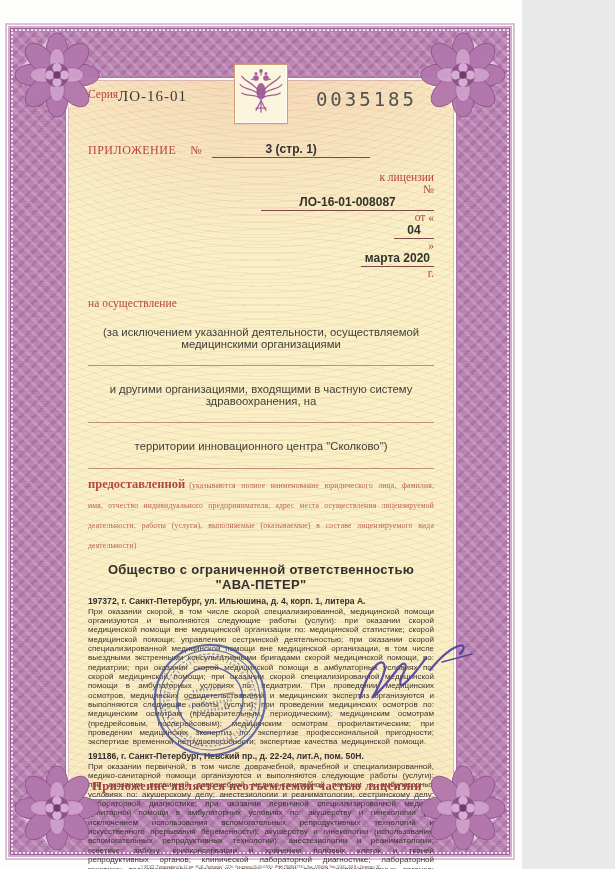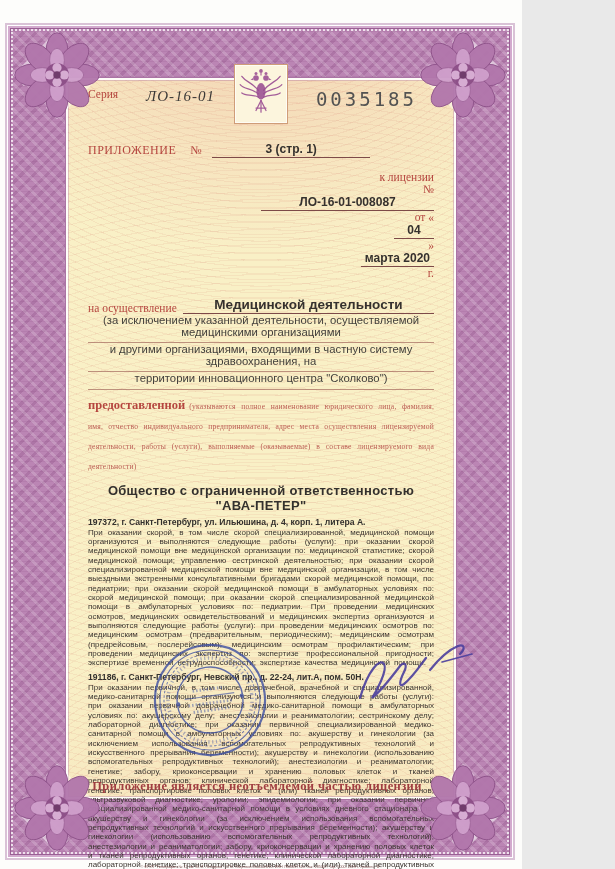--- a/index.html
+++ b/index.html
@@ -24,38 +24,38 @@
           #f9f0c6;
         border:2px solid rgba(255,255,255,.9);
         box-shadow:0 0 0 1px #aa74a4, inset 0 0 0 1px rgba(176,118,168,.35);
         padding:6px 20px 0 20px;box-sizing:border-box;}
   .rosette{position:absolute;width:92px;height:92px;z-index:3;}
   .rosette.tl{left:11px;top:29px;} .rosette.tr{right:13px;top:29px;}
   .rosette.bl{left:11px;bottom:15px;} .rosette.br{right:13px;bottom:15px;}
   
   .row-series{display:flex;align-items:flex-start;height:34px;margin-top:2px;}
   .lbl{color:#b5463f;font-family:"Liberation Serif",serif;font-size:11.5px;}
-  .series-val{font-family:"Liberation Serif",serif;font-size:15px;color:#3c3a38;margin-left:28px;letter-spacing:1px;font-style:italic;}
+  .series-val{font-family:"Liberation Serif",serif;font-size:15px;color:#3c3a38;letter-spacing:1px;}
   .serial{margin-left:auto;font-family:"DejaVu Sans Mono",monospace;font-size:19px;color:#525252;letter-spacing:3px;margin-right:17px;}
   .emblem-box{position:absolute;left:50%;top:-16px;transform:translateX(-50%);width:52px;height:58px;
         background:#fcf5dd;border:1px solid #cf9d78;box-shadow:inset 0 0 0 1px rgba(255,255,255,.7);z-index:4;}
   .ministry{text-align:center;margin-top:8px;color:#b23d39;font-family:"Liberation Serif",serif;
         font-weight:bold;font-size:13.5px;line-height:1.3;letter-spacing:.8px;}
   
   .frow{display:flex;align-items:flex-end;}
   .ul{display:inline-block;border-bottom:1px solid #7d4a48;text-align:center;
         font-weight:bold;font-size:12px;color:#35312e;padding:0 4px 1px 4px;}
   .row-annex{margin-top:20px;}
   .row-annex .lbl{font-size:12px;letter-spacing:.5px;}
   .row-lic{margin-top:13px;flex-direction:column;}
   .row-act{margin-top:18px;}
   .act-line{flex:1;border-bottom:1px solid #7d4a48;text-align:center;
         font-weight:bold;font-size:13.5px;color:#35312e;padding-bottom:1px;margin-left:6px;}
   .exc{ text-align:center;font-size:11.3px;color:#43403c;line-height:1.02;}
-  .exc div{border-bottom:1px solid rgba(140,70,65,.55);padding-bottom:4px;margin-top:1px;}
+  .exc div{border-bottom:1px solid rgba(140,70,65,.55);padding-bottom:15px;margin-top:18px;}
   .granted{margin-top:4px;line-height:1.25;text-align:justify;}
   .granted .glabel{color:#b5463f;font-family:"Liberation Serif",serif;font-size:12.5px;font-weight:bold;margin-right:4px;margin-top:40px;}
   .granted .gnote{color:#bb5d54;font-family:"Liberation Serif",serif;font-size:7.6px;letter-spacing:.2px;word-spacing:1px;}
   .org{text-align:center;font-weight:bold;font-size:13px;color:#33302d;margin-top:9px;letter-spacing:.3px;}
   .addr{font-weight:bold;font-size:8.6px;color:#33302d;margin-top:4px;}
   .para{font-size:8px;line-height:9.35px;color:#3a342f;text-align:justify;word-spacing:1.6px;margin-top:1px;}
   
   .sig-row{display:flex;align-items:baseline;margin-top:4px;}
   .sig-pos{font-weight:bold;font-size:13.5px;color:#2f2c29;letter-spacing:.3px;}
   .sig-name{margin-left:auto;font-weight:bold;font-size:13.5px;color:#2f2c29;}
@@ -249,21 +249,20 @@
       <span class="ul" style="width:165px;margin-left:8px;">ЛО-16-01-008087</span>
       <span class="lbl" style="margin-left:20px;">от «</span>
       <span class="ul" style="width:32px;">04</span>
       <span class="lbl">»</span>
       <span class="ul" style="flex:1;margin-left:6px;">марта 2020</span>
       <span class="lbl" style="margin-left:6px;">г.</span>
     </div>
 
     <div class="frow row-act">
       <span class="lbl">на осуществление</span>
-      <span class="act-line">Медицинской деятельности</span>
     </div>
 
     <div class="exc">
       <div>(за исключением указанной деятельности, осуществляемой медицинскими организациями</div>
       <div>и другими организациями, входящими в частную систему здравоохранения,  на</div>
       <div>территории инновационного центра "Сколково")</div>
     </div>
 
     <div class="granted">
       <span class="glabel">предоставленной</span><span class="gnote">(указываются полное наименование юридического лица, фамилия, имя, отчество индивидуального предпринимателя, адрес места осуществления лицензируемой деятельности, работы (услуги), выполняемые (оказываемые) в составе лицензируемого вида деятельности)</span>

